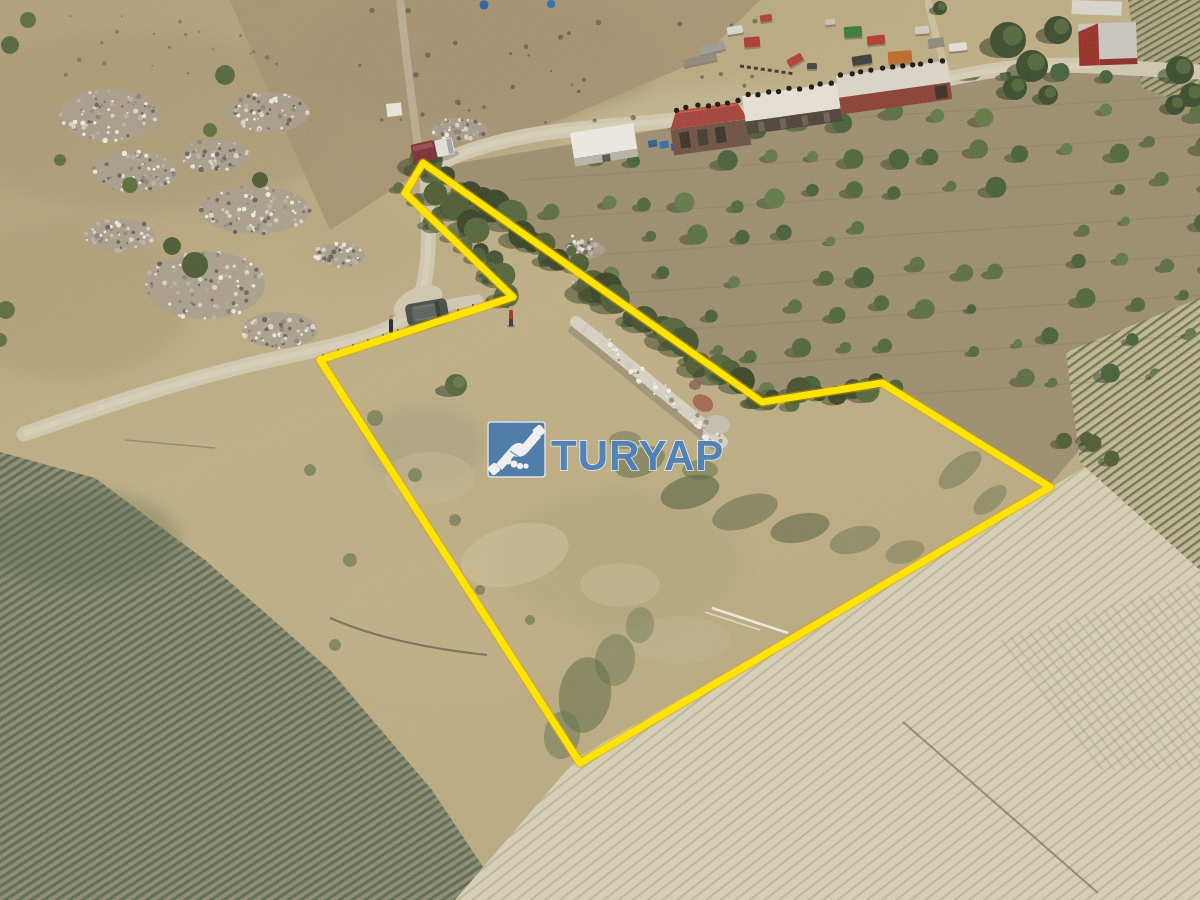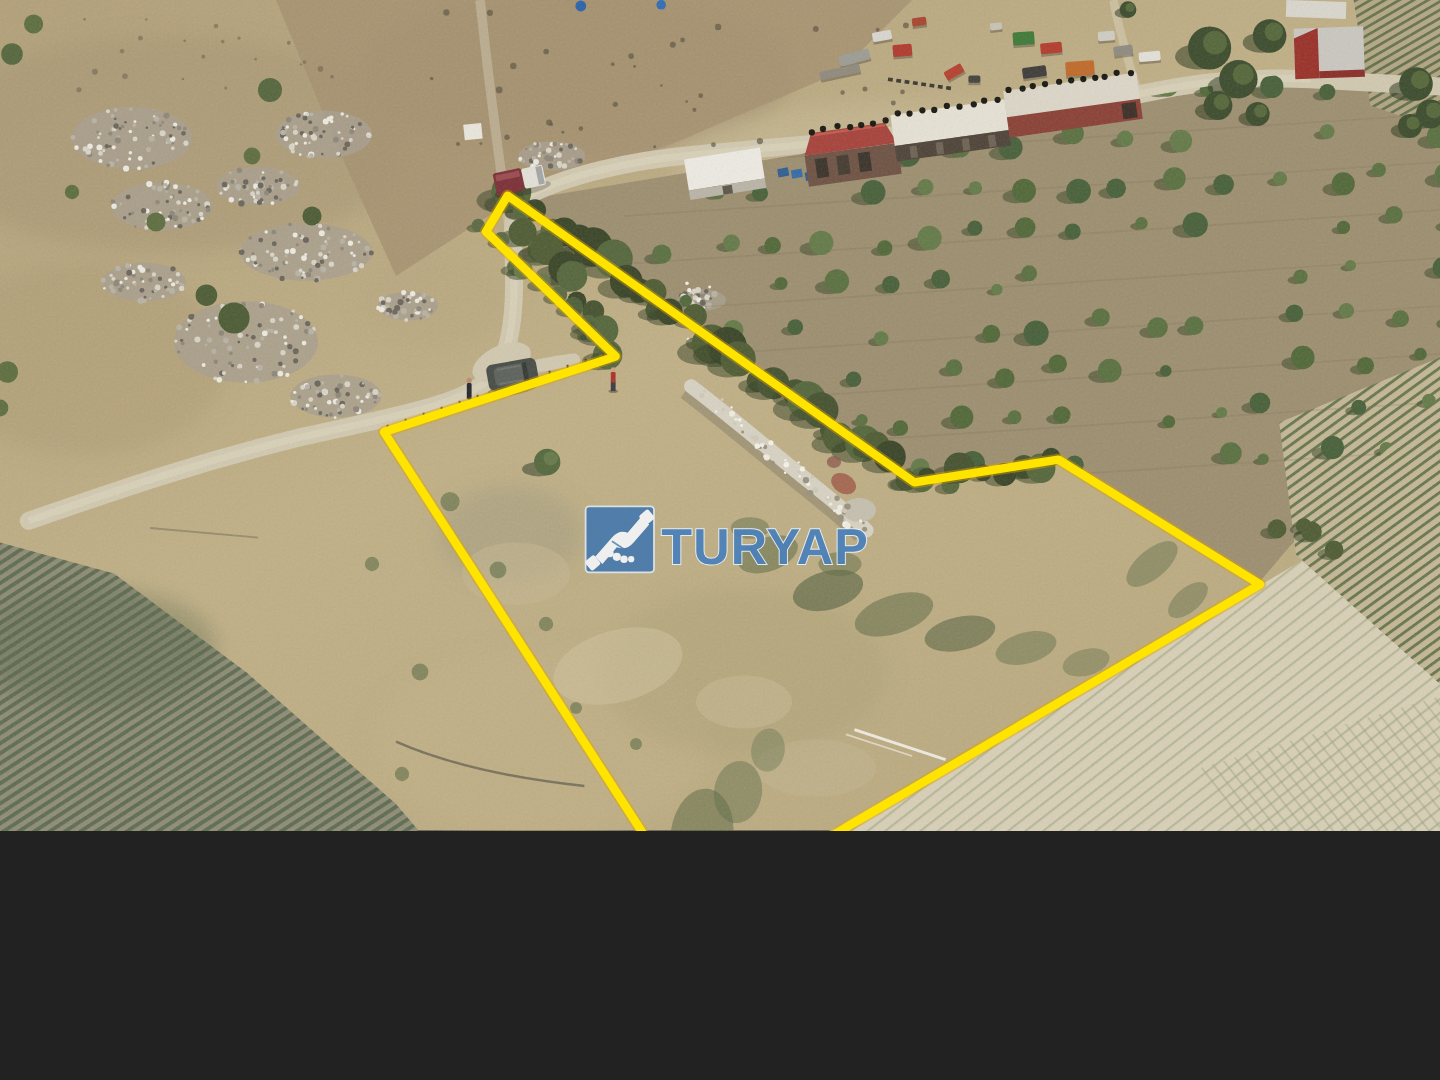--- a/index.html
+++ b/index.html
@@ -1,16 +1,16 @@
 <!DOCTYPE html>
 <html><head>
 <meta charset="utf-8">
 <style>
   html,body{margin:0;padding:0;background:#222;}
-  .stage{width:1200px;height:692px;position:relative;overflow:hidden;font-family:"Liberation Sans",sans-serif;}
+  .stage{width:1200px;height:900px;position:relative;overflow:hidden;font-family:"Liberation Sans",sans-serif;}
   svg{display:block;}
   .boundary-halo{fill:none;stroke:#d9a400;stroke-width:10;stroke-linejoin:round;opacity:.45;}
   .boundary{fill:none;stroke:#ffe400;stroke-width:7;stroke-linejoin:round;}
   .wm-text{font-family:"Liberation Sans",sans-serif;font-weight:bold;font-size:42px;letter-spacing:1px;
            fill:#4a80ba;stroke:#e9f0f7;stroke-width:1.6px;paint-order:stroke;}
 </style>
 </head>
 <body>
 
 <div class="stage">

